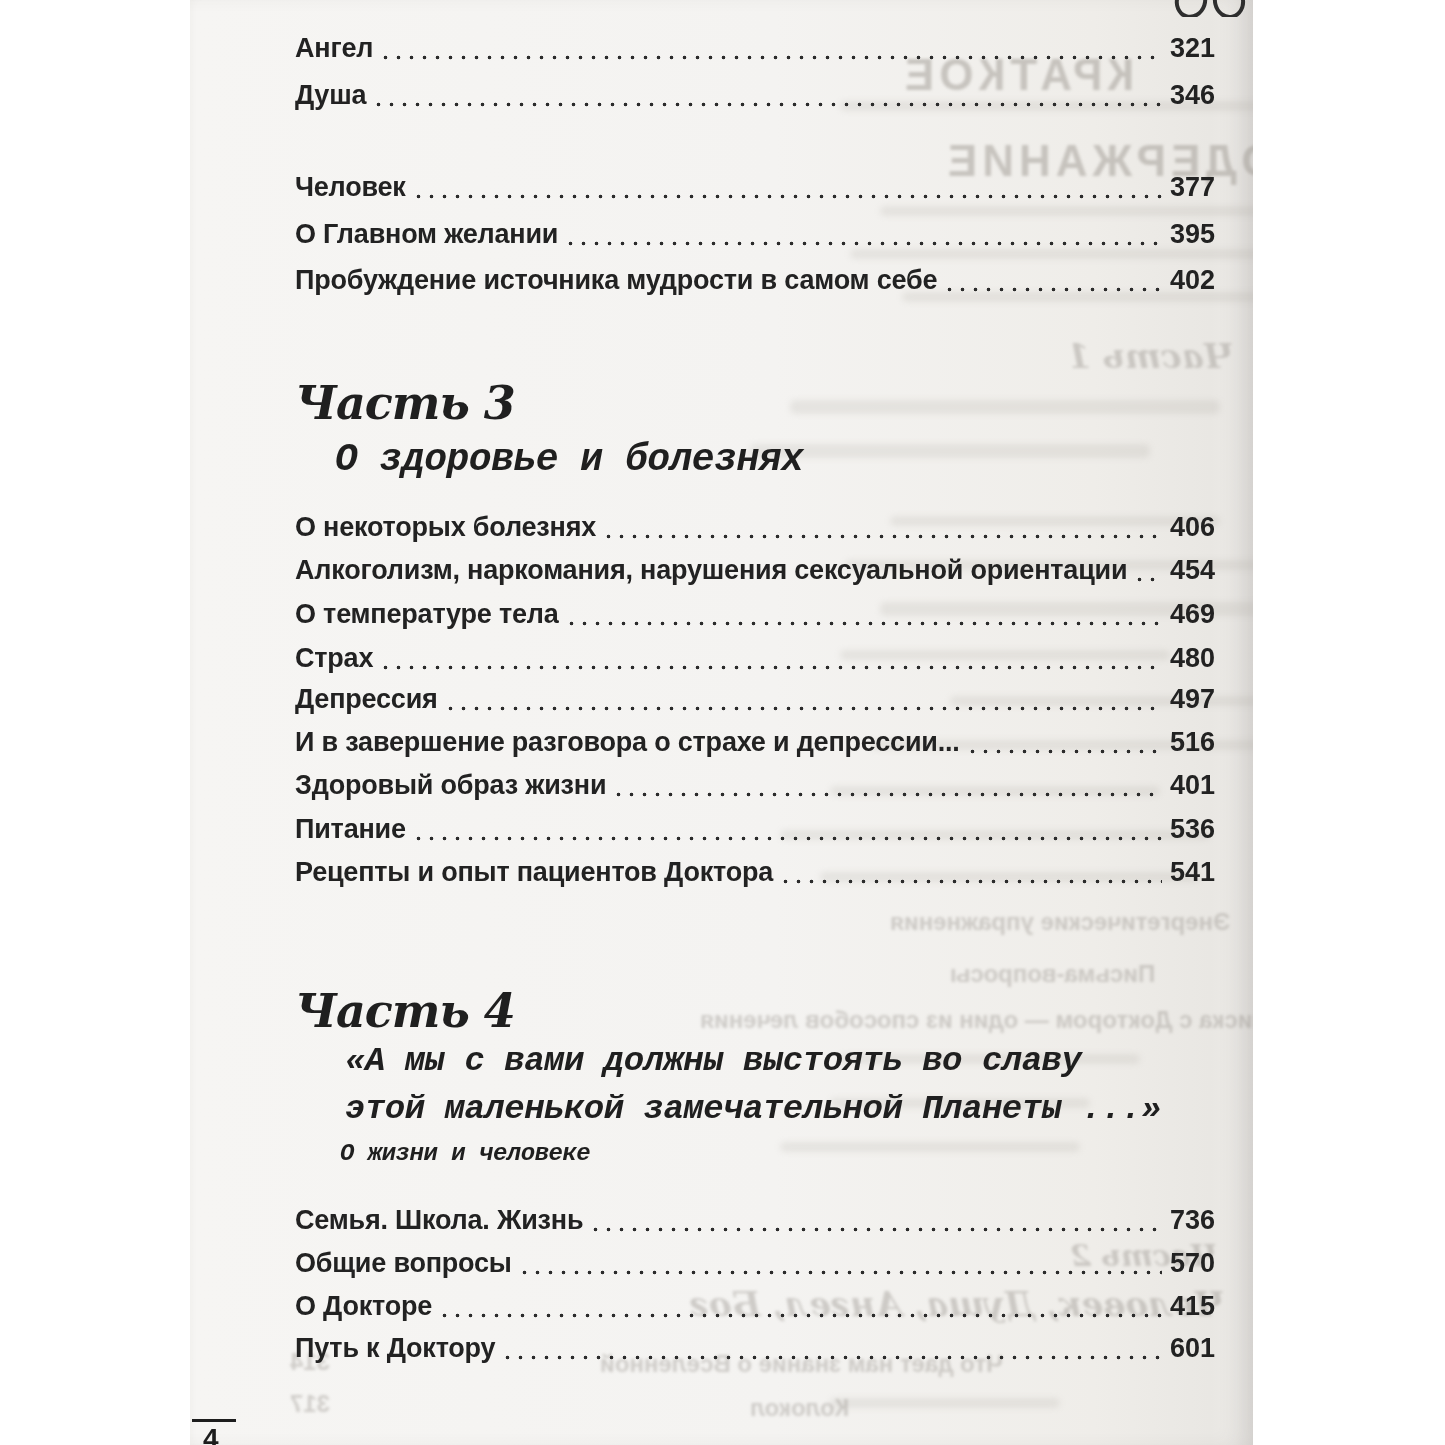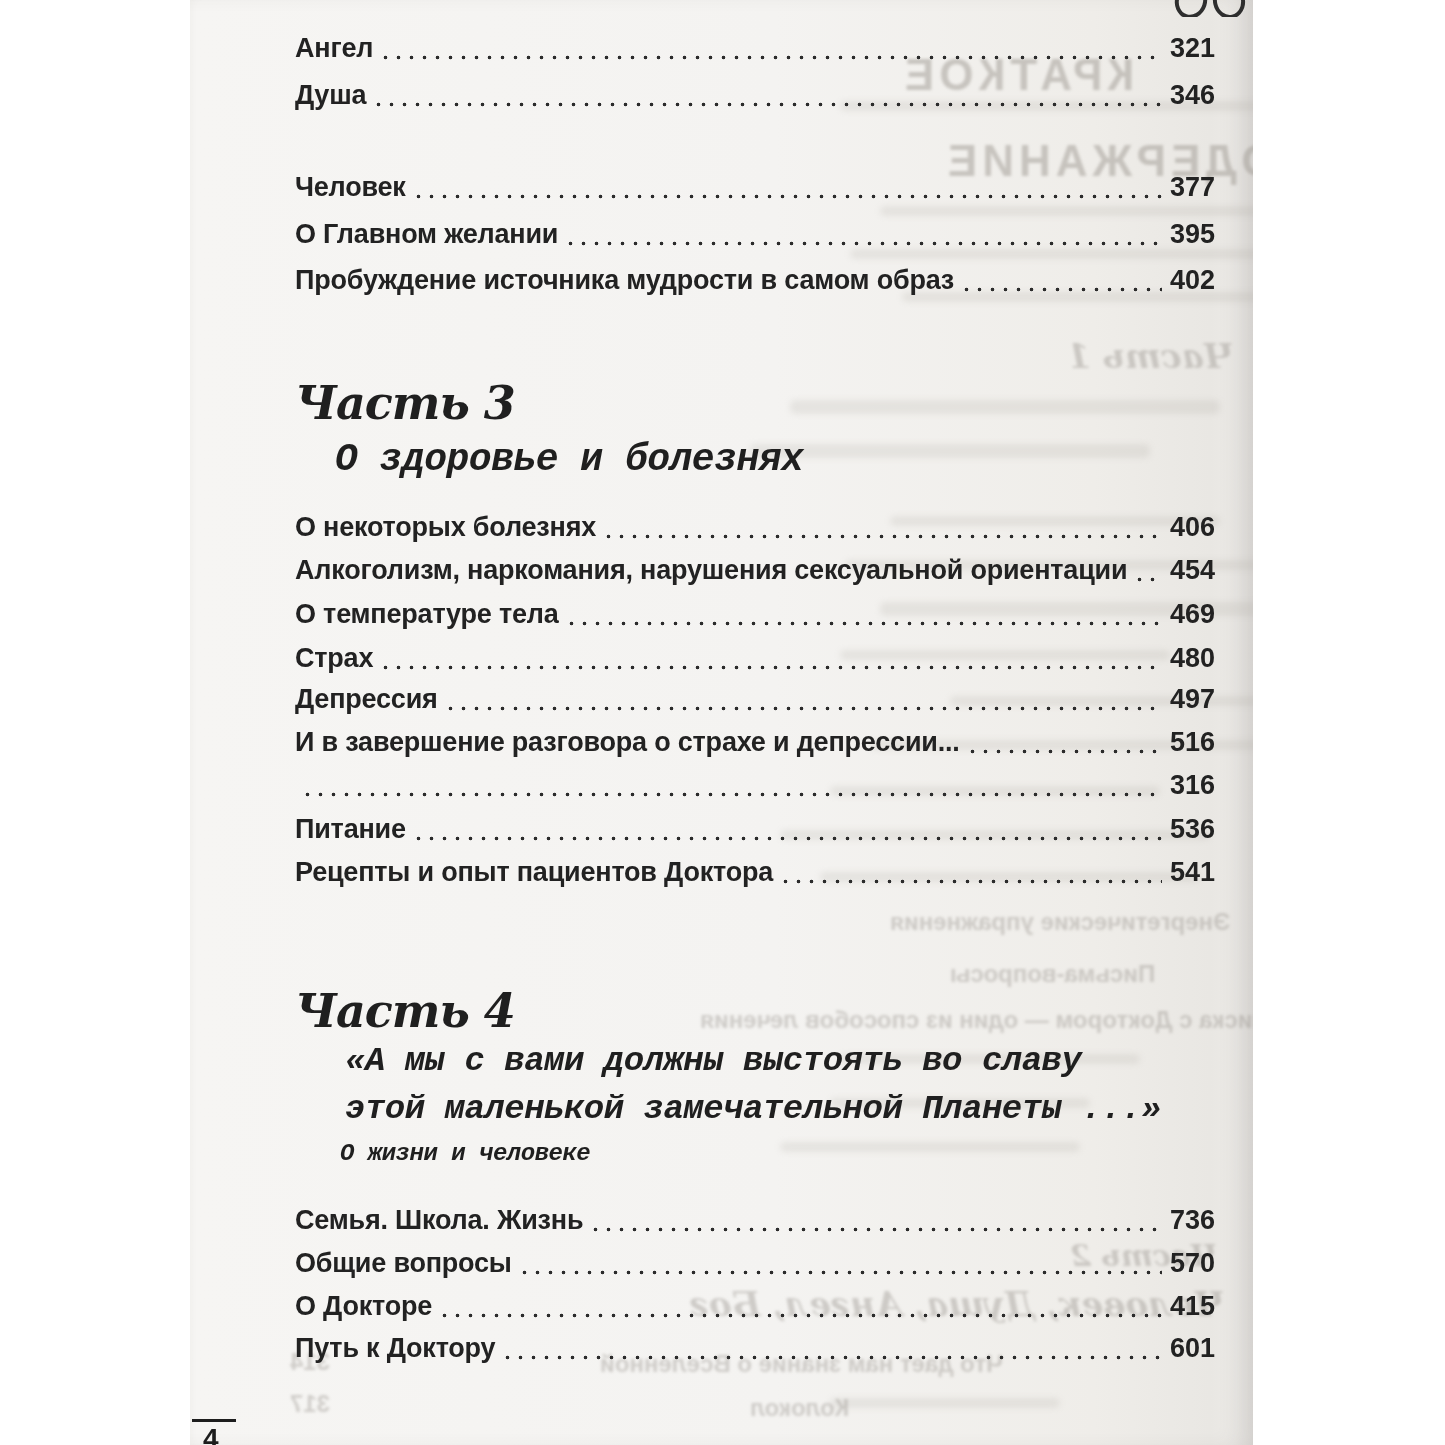--- a/index.html
+++ b/index.html
@@ -114,21 +114,21 @@
     <span class="title">Человек</span>
     <span class="leader"></span>
     <span class="pagenum">377</span>
   </div>
   <div class="row" style="top:219px">
     <span class="title">О Главном желании</span>
     <span class="leader"></span>
     <span class="pagenum">395</span>
   </div>
   <div class="row" style="top:265px">
-    <span class="title">Пробуждение источника мудрости в самом образ</span>
+    <span class="title">Пробуждение источника мудрости в самом себе</span>
     <span class="leader"></span>
     <span class="pagenum">402</span>
   </div>
 
   <div class="part-label" style="top:376px">Часть 3</div>
   <div class="script" style="left:145px;top:438px;font-size:38px;">О здоровье и болезнях</div>
 
   <div class="row" style="top:512px">
     <span class="title">О некоторых болезнях</span>
     <span class="leader"></span>
@@ -153,22 +153,23 @@
     <span class="title">Депрессия</span>
     <span class="leader"></span>
     <span class="pagenum">497</span>
   </div>
   <div class="row" style="top:727px">
     <span class="title">И в завершение разговора о страхе и депрессии...</span>
     <span class="leader"></span>
     <span class="pagenum">516</span>
   </div>
   <div class="row" style="top:770px">
-    <span class="leader"></span>
-    <span class="pagenum">316</span>
+    <span class="title">Здоровый образ жизни</span>
+    <span class="leader"></span>
+    <span class="pagenum">401</span>
   </div>
   <div class="row" style="top:814px">
     <span class="title">Питание</span>
     <span class="leader"></span>
     <span class="pagenum">536</span>
   </div>
   <div class="row" style="top:857px">
     <span class="title">Рецепты и опыт пациентов Доктора</span>
     <span class="leader"></span>
     <span class="pagenum">541</span>

